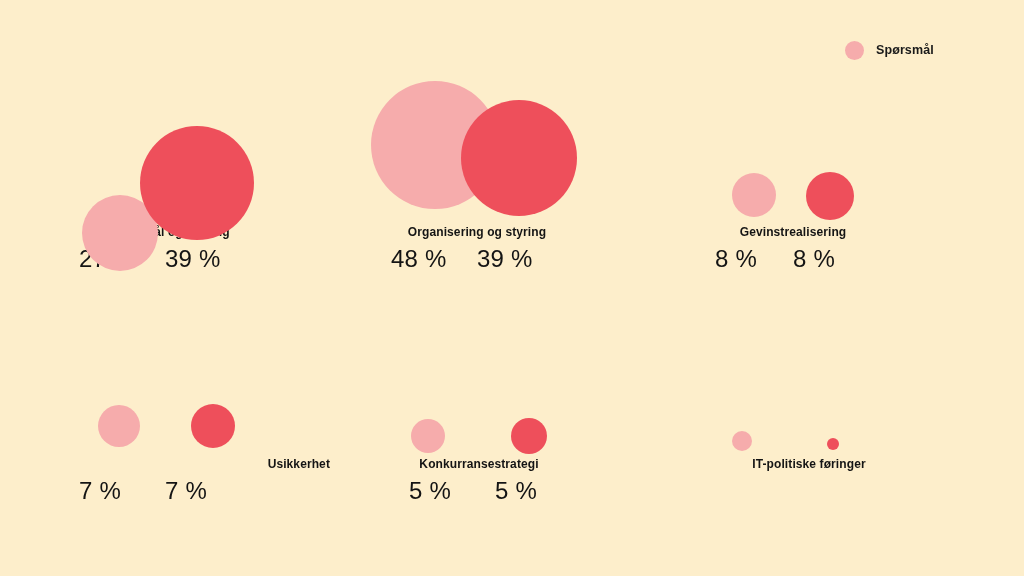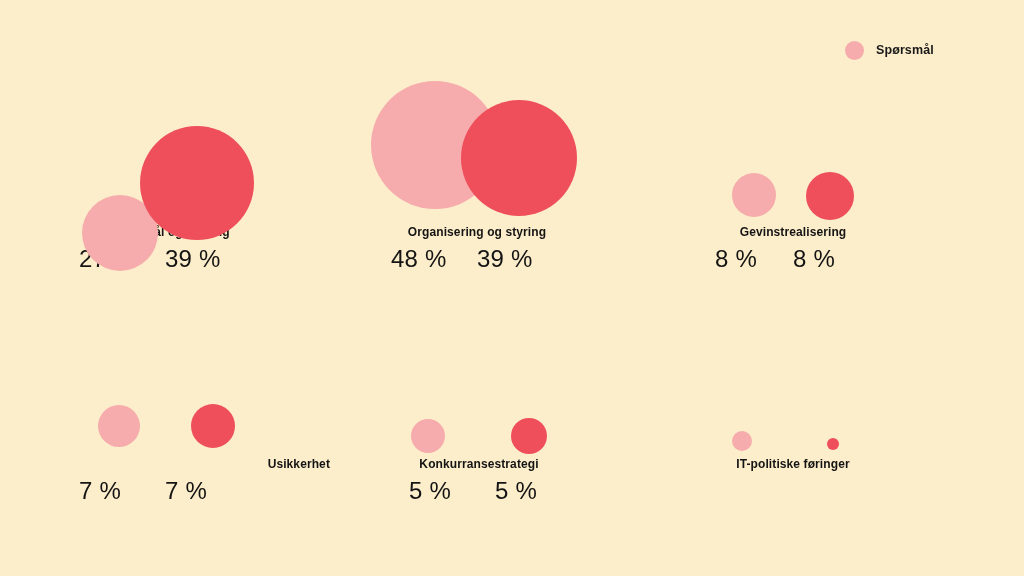--- a/index.html
+++ b/index.html
@@ -160,16 +160,16 @@
     <div class="values" style="left:16px; top:77px; width:328px; text-align:center;">
       <span class="val" style="width:86px;">5 %</span><span class="val" style="width:86px;">5 %</span>
     </div>
   </div>
 
   <div class="group" style="left:650px; top:415px; width:340px; height:120px;">
     <div class="bubbles">
       <span class="bubble light" style="left: 82px; top: 16px; width: 20px; height: 20px; background: rgb(246, 172, 172);"></span>
       <span class="bubble dark" style="left: 177px; top: 23px; width: 12px; height: 12px; background: rgb(238, 79, 91);"></span>
     </div>
-    <div class="grp-label" style="left:0px; top:42px; width:286px;">IT-politiske føringer</div>
+    <div class="grp-label" style="left:16px; top:42px; width:286px;">IT-politiske føringer</div>
   </div>
 
 </div>
 
 </body></html>

